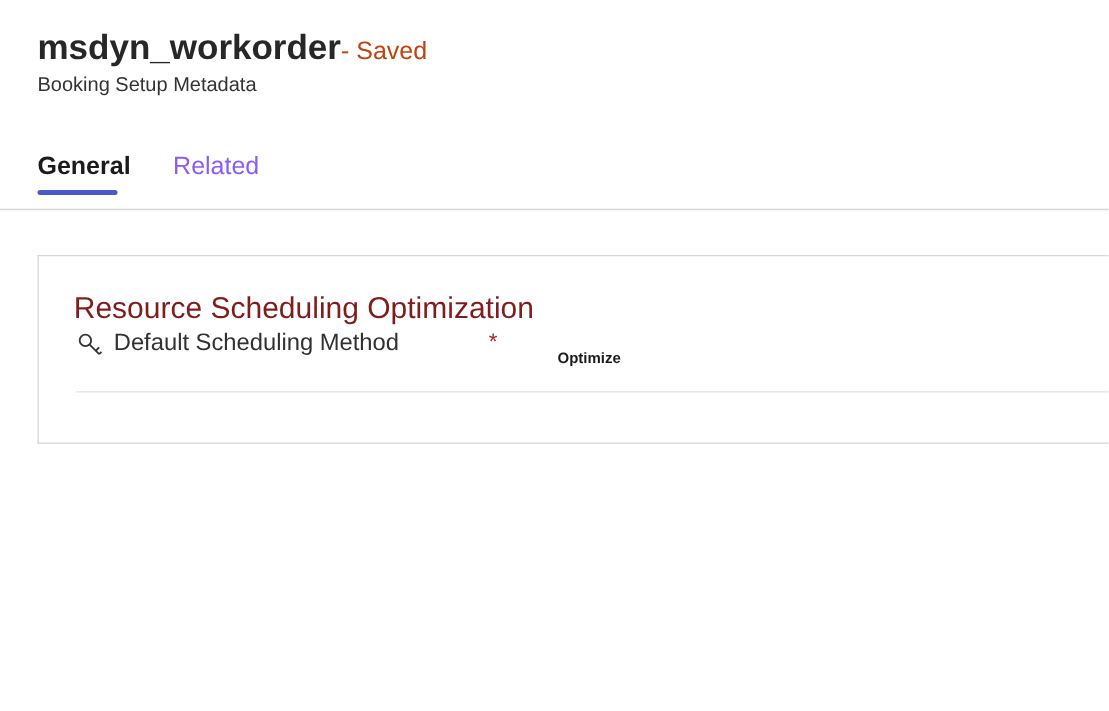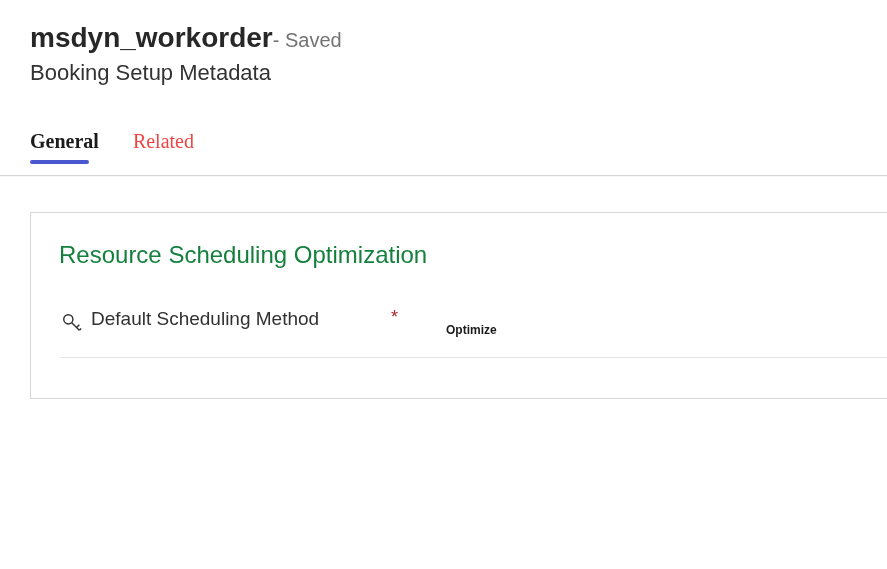--- a/index.html
+++ b/index.html
@@ -23,41 +23,40 @@
       align-items: baseline;
       gap: 0;
     }
     .entity-title {
       font-size: 28px;
       font-weight: 600;
       color: #272727;
     }
     .save-status {
       font-size: 20px;
-      color: #737373;
+      color: #c2410c;
       font-weight: 400;
     }
     .entity-subtitle {
-      font-size: 22px;
+      font-size: 16px;
       color: #333;
       margin-top: 6px;
       font-weight: 400;
     }
     .tabs {
       display: flex;
       gap: 34px;
       margin-top: 34px;
       padding: 0 30px;
-      font-family: Liberation Serif, serif;
     }
     .tab {
       font-size: 20px;
       padding-bottom: 8px;
       cursor: pointer;
-      color: #ef4444;
+      color: #8b5cf6;
       position: relative;
     }
     .tab.active {
       font-weight: 600;
       color: #1b1b1b;
     }
     .tab.active::after {
       content: "";
       position: absolute;
       left: 0;
@@ -77,33 +76,32 @@
       padding: 36px 0 0 30px;
     }
     .section-box {
       border: 1px solid #d6d6d6;
       border-right: none;
       padding: 28px 0 40px 28px;
     }
     .section-title {
       font-size: 24px;
       font-weight: 400;
-      color: #15803d;
-      margin-bottom: 36px;
+      color: #7f1d1d;
     }
     .field-row {
       display: flex;
       align-items: flex-start;
       border-bottom: 1px solid #e1e1e1;
       padding-bottom: 20px;
       margin-left: 2px;
     }
     .label-block {
       display: flex;
-      align-items: flex-end;
+      align-items: center;
       width: 330px;
       gap: 8px;
     }
     .key-icon {
       width: 22px;
       height: 22px;
       flex-shrink: 0;
       margin-top: 2px;
     }
     .field-label {

